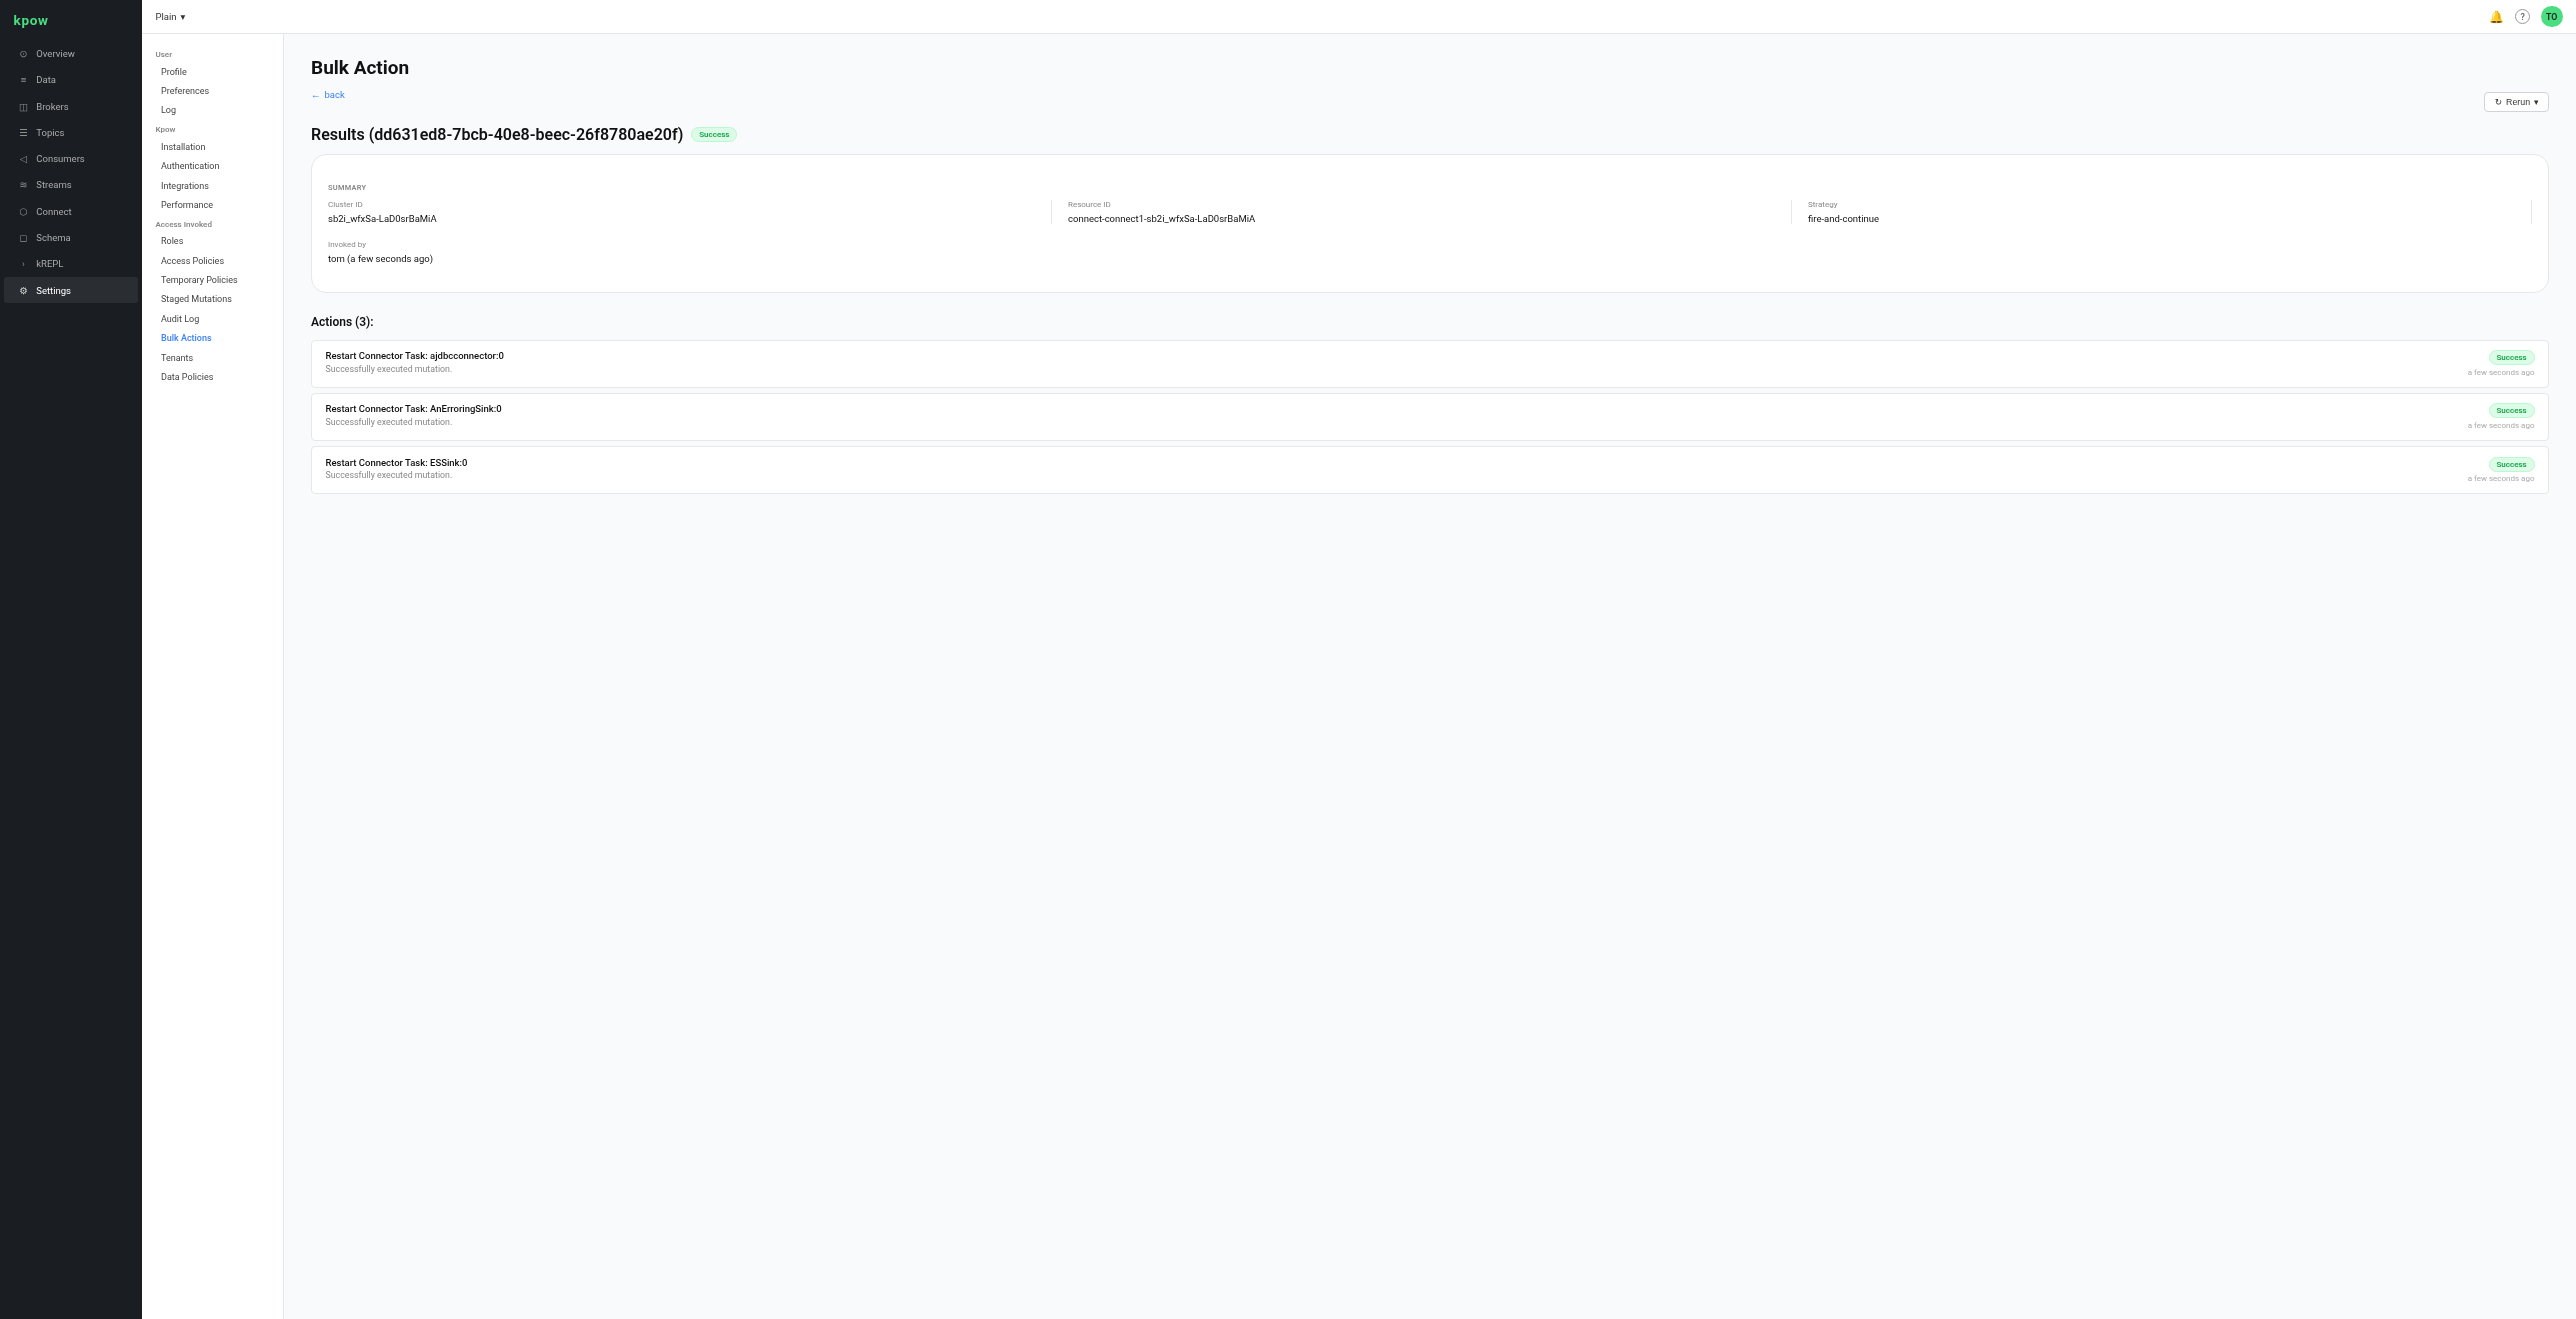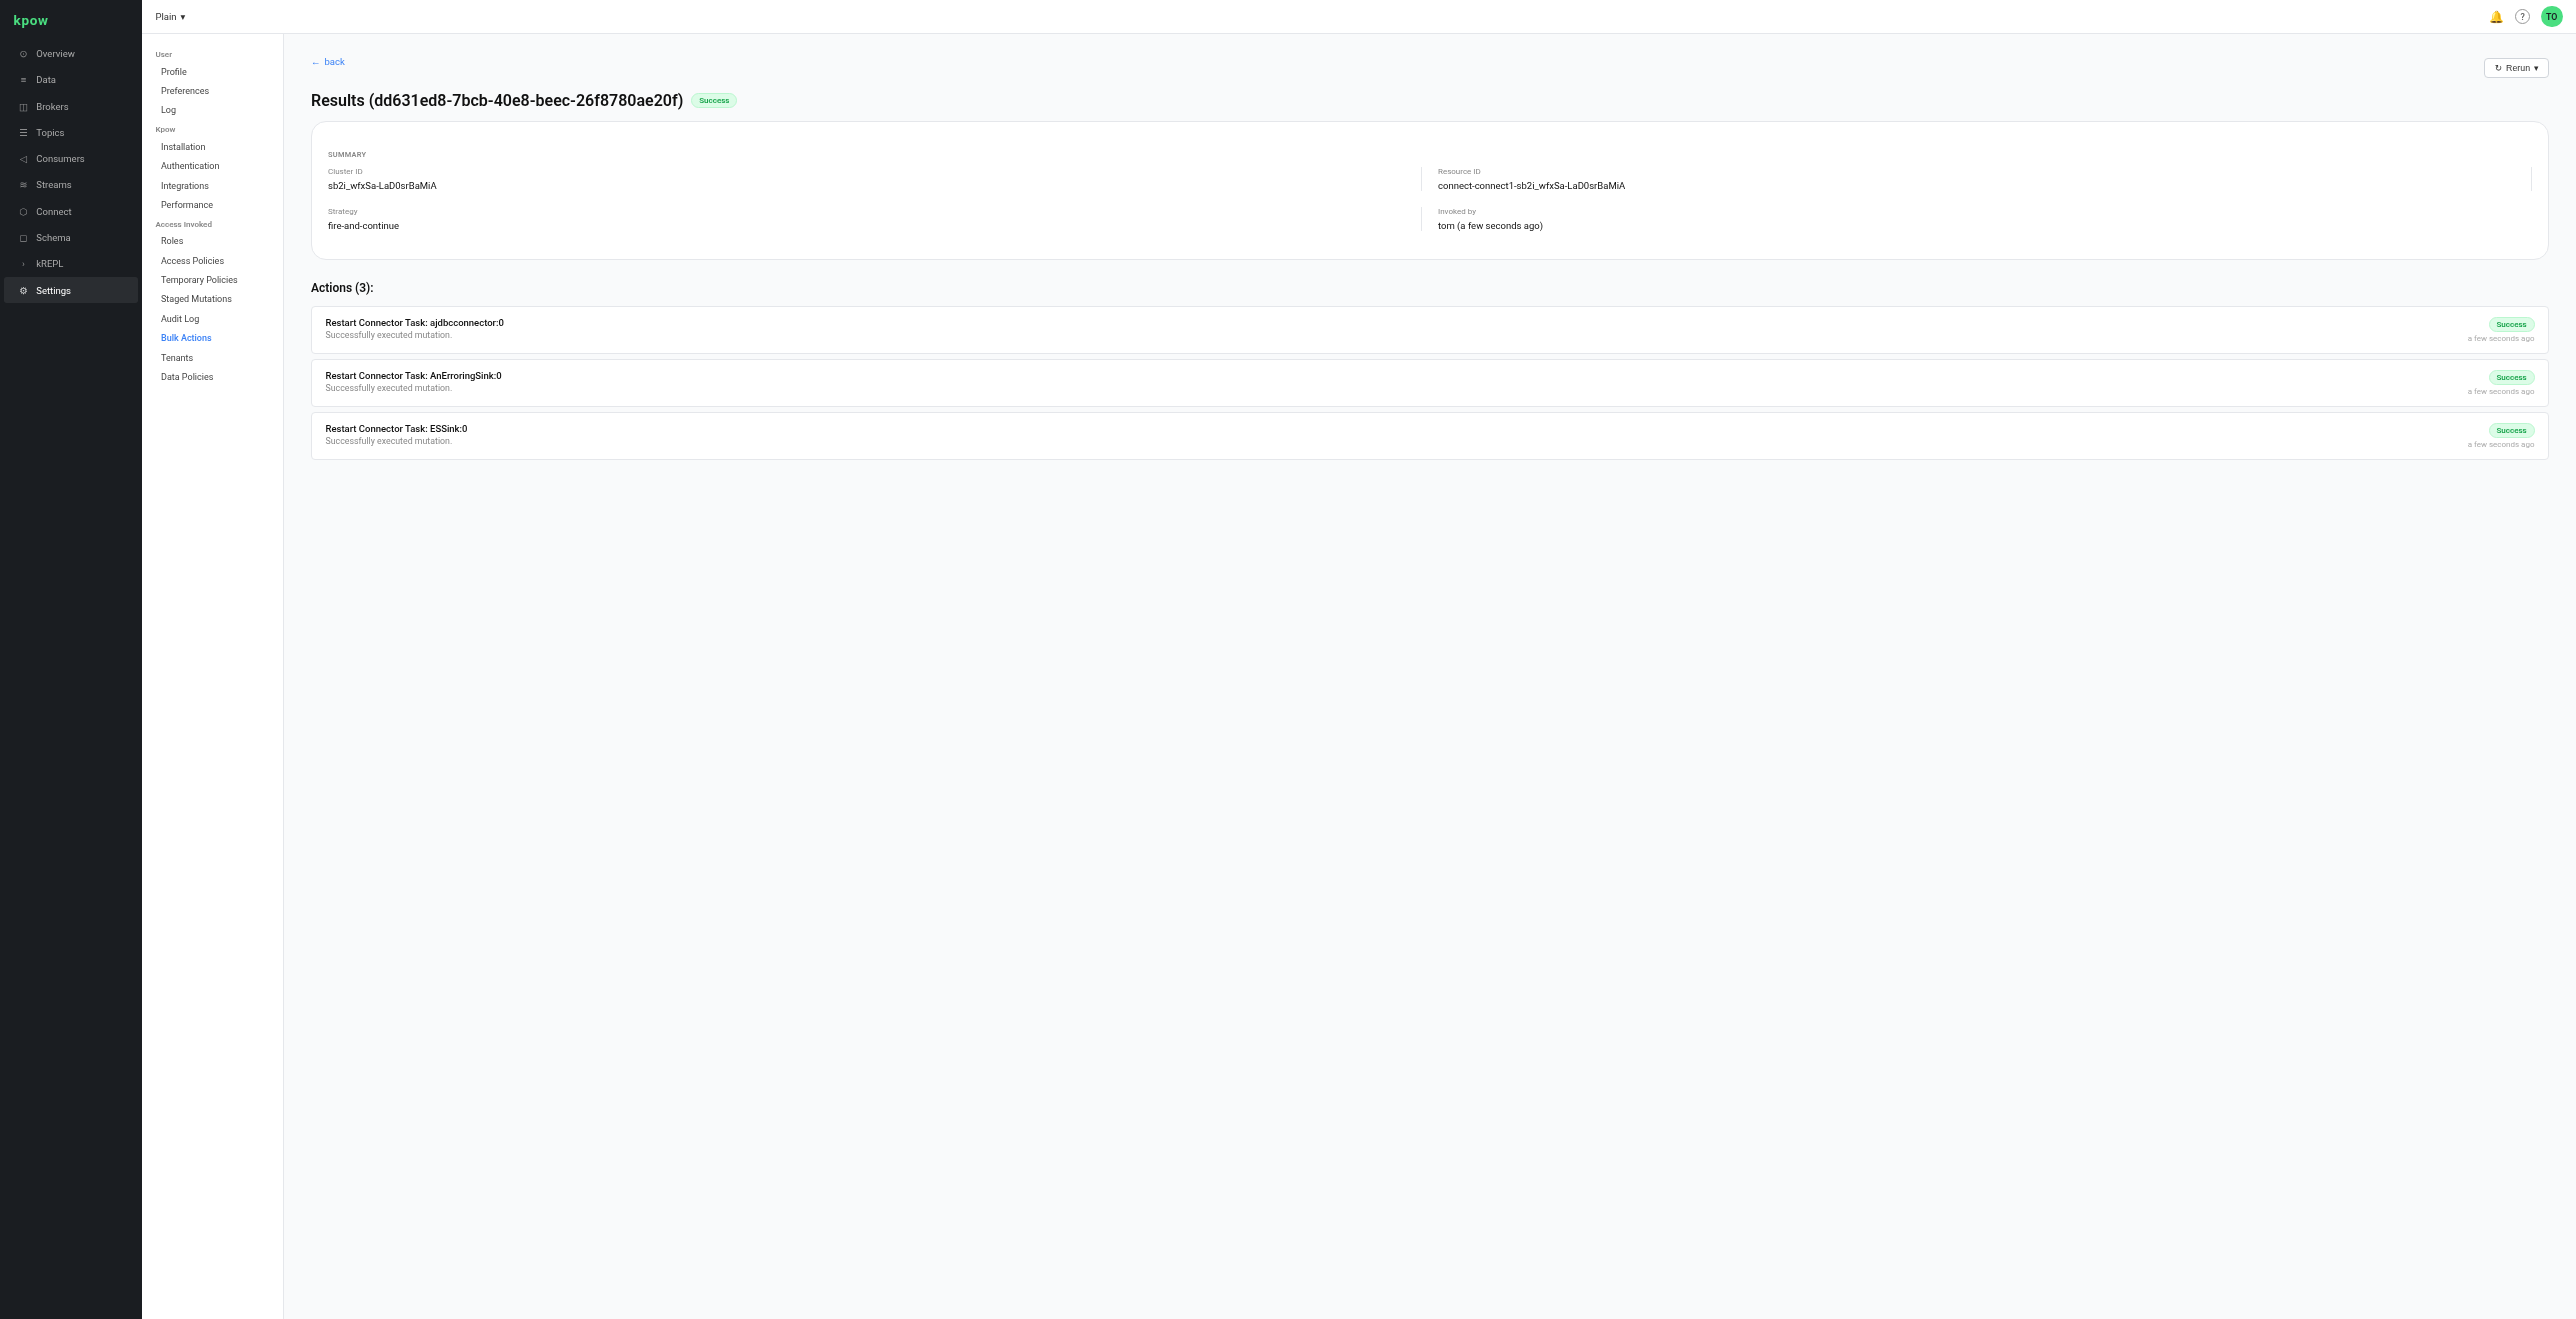--- a/index.html
+++ b/index.html
@@ -194,21 +194,21 @@
     .summary-label {
       font-size: 7.4px;
       font-weight: 600;
       color: #888;
       text-transform: uppercase;
       letter-spacing: 0.3px;
       margin-bottom: 8px;
     }
     .summary-grid {
       display: grid;
-      grid-template-columns: repeat(2, 1fr);
+      grid-template-columns: repeat(3, 1fr);
       gap: 16px;
     }
     .summary-col {
       border-right: 0.7px solid #e5e7eb;
       padding-right: 16px;
     }
     .summary-col:last-child { border-right: none; padding-right: 0; }
     .summary-field-label {
       font-size: 8px;
       color: #888;
@@ -353,20 +353,21 @@
       <div class="sec-item">Temporary Policies</div>
       <div class="sec-item">Staged Mutations</div>
       <div class="sec-item">Audit Log</div>
       <div class="sec-item active">Bulk Actions</div>
       <div class="sec-item">Tenants</div>
       <div class="sec-item">Data Policies</div>
     </div>
 
     <div id="main-content">
 
+      <h1 class="page-title">Bulk Action</h1>
 
       <div class="row-top">
         <a class="back-link">
           <span>←</span>
           <span>back</span>
         </a>
         <button class="rerun-btn">
           <span>↻</span>
           <span>Rerun</span>
           <span>▾</span>

